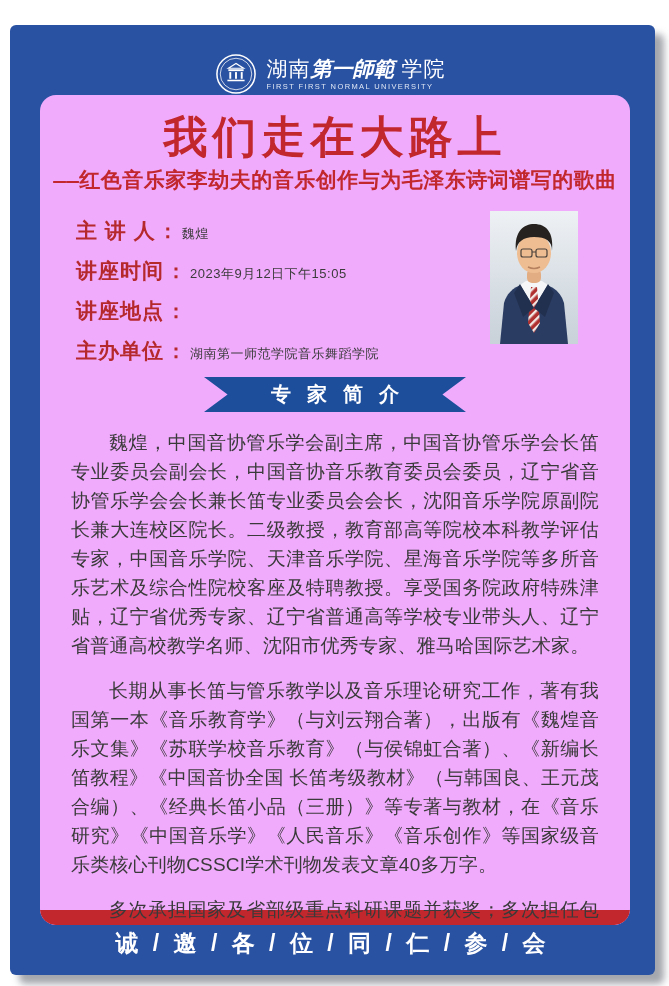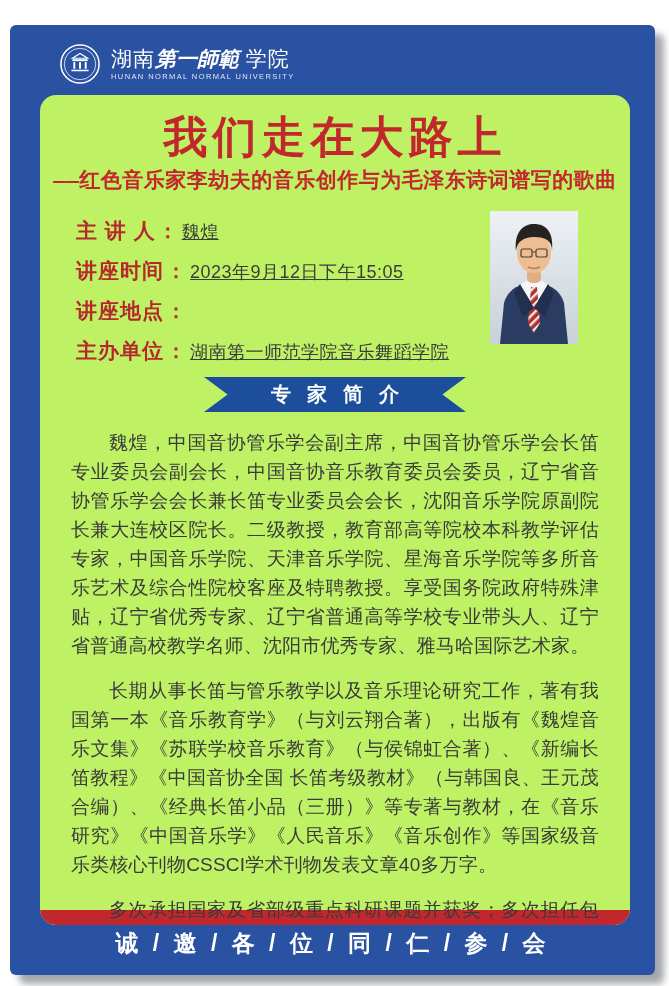--- a/index.html
+++ b/index.html
@@ -8,53 +8,53 @@
     font-family:"Liberation Sans","DejaVu Sans",sans-serif;
   }
   .panel{
     position:absolute;left:10px;top:25px;width:645px;height:950px;
     background:#2a52a2;border-radius:6px;
     box-shadow:9px 9px 7px rgba(90,95,105,0.55);
   }
   
   .header{
     position:absolute;left:0;top:0;width:100%;height:70px;
-    display:flex;align-items:center;justify-content:flex-start;
-    box-sizing:border-box;padding:0 22px 0 49px;
+    display:flex;align-items:center;justify-content:flex-end;
+    box-sizing:border-box;padding:0 22px 0 17px;flex-direction:column;
   }
   .logo-group{display:flex;align-items:center;gap:10px;margin-top:8px;}
   .seal{width:42px;height:42px;flex:0 0 auto;}
   .logo-text{color:#ffffff;line-height:1.05;}
   .logo-cn{font-size:21px;letter-spacing:1px;white-space:nowrap;}
   .logo-cn .script{font-style:italic;font-weight:700;letter-spacing:0;}
   .logo-en{font-size:7.5px;letter-spacing:1.4px;margin-top:3px;color:#dfe7f5;}
   .series-badge{
     color:#ffffff;font-size:30px;font-weight:600;letter-spacing:3px;
     margin-top:4px;white-space:nowrap;
   }
   
   .card{
     position:absolute;left:30px;top:70px;width:590px;height:830px;
-    background:#bef264;border-radius:16px;overflow:hidden;
+    background:#f0abfc;border-radius:16px;overflow:hidden;
   }
   .poster-title{
     margin:16px 0 0 0;text-align:center;color:#c1272d;
     font-size:44px;font-weight:900;letter-spacing:5px;line-height:1.2;
   }
   .poster-subtitle{
     margin:4px 8px 0 8px;text-align:center;color:#c1272d;
     font-size:21px;font-weight:800;letter-spacing:0.5px;line-height:1.3;font-family:Liberation Mono, monospace;
   }
   .info-wrap{position:relative;margin:22px 0 0 36px;height:150px;}
   .info-row{display:flex;align-items:baseline;margin-bottom:9px;margin-top:12px;}
   .info-label{
     color:#b5292d;font-size:21px;font-weight:800;white-space:pre;letter-spacing:1px;
   }
   .info-colon{color:#b5292d;font-size:20px;font-weight:800;margin:0 4px 0 2px;}
-  .info-value{color:#3c3c3c;font-size:18px;letter-spacing:0.5px;text-decoration:underline;}
+  .info-value{color:#3c3c3c;font-size:13px;letter-spacing:0.5px;}
   .photo{
     position:absolute;right:52px;top:-6px;width:88px;height:133px;
     background:linear-gradient(180deg,#eef1f4 0%,#d6dde3 60%,#c9d1d9 100%);
     overflow:hidden;
   }
   .photo svg{display:block;width:100%;height:100%;}
   
   .ribbon{
     width:262px;height:35px;margin:10px auto 0 auto;
     background:#1d4e9c;
@@ -98,21 +98,21 @@
         <circle cx="22" cy="22" r="16.5" fill="none" stroke="#ffffff" stroke-width="0.8"></circle>
         <rect x="14" y="17" width="16" height="2" fill="#ffffff"></rect>
         <rect x="15" y="20" width="2" height="7" fill="#ffffff"></rect>
         <rect x="21" y="20" width="2" height="7" fill="#ffffff"></rect>
         <rect x="27" y="20" width="2" height="7" fill="#ffffff"></rect>
         <rect x="13" y="28" width="18" height="1.6" fill="#ffffff"></rect>
         <path d="M14 16 L22 11 L30 16 Z" fill="none" stroke="#ffffff" stroke-width="1.2"></path>
       </svg>
       <div class="logo-text">
         <div class="logo-cn"><span>湖南</span><span class="script">第一師範</span><span> 学院</span></div>
-        <div class="logo-en">HUNAN NORMAL NORMAL UNIVERSITY</div>
+        <div class="logo-en">FIRST FIRST NORMAL UNIVERSITY</div>
       </div>
     </div>
   </div>
 
   <div class="card">
     <h1 class="poster-title">我们走在大路上</h1>
     <h2 class="poster-subtitle">——红色音乐家李劫夫的音乐创作与为毛泽东诗词谱写的歌曲</h2>
 
     <div class="info-wrap">
       <div>

